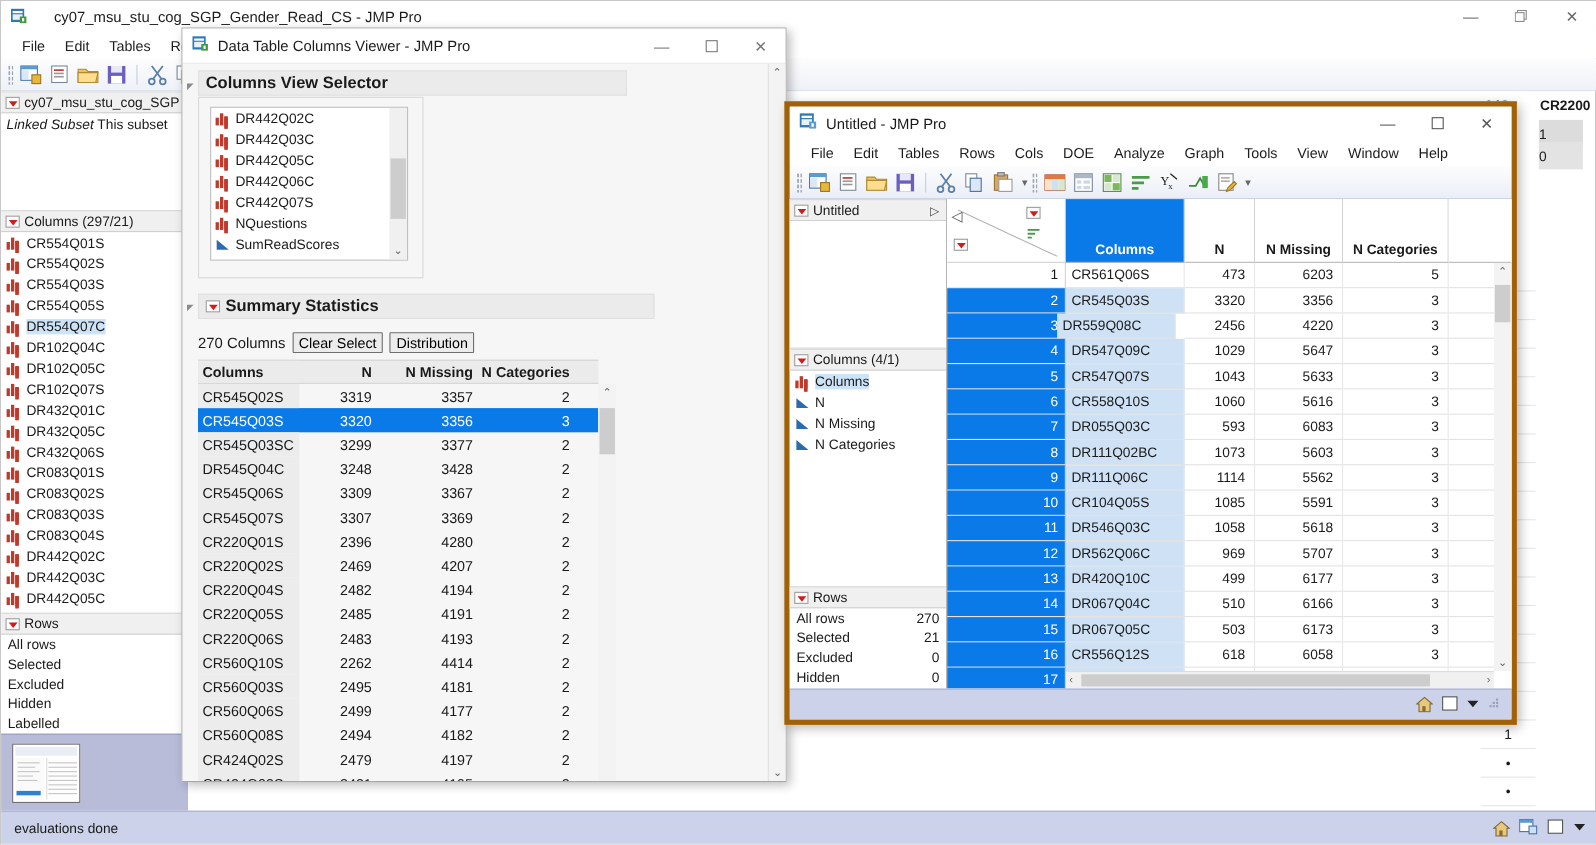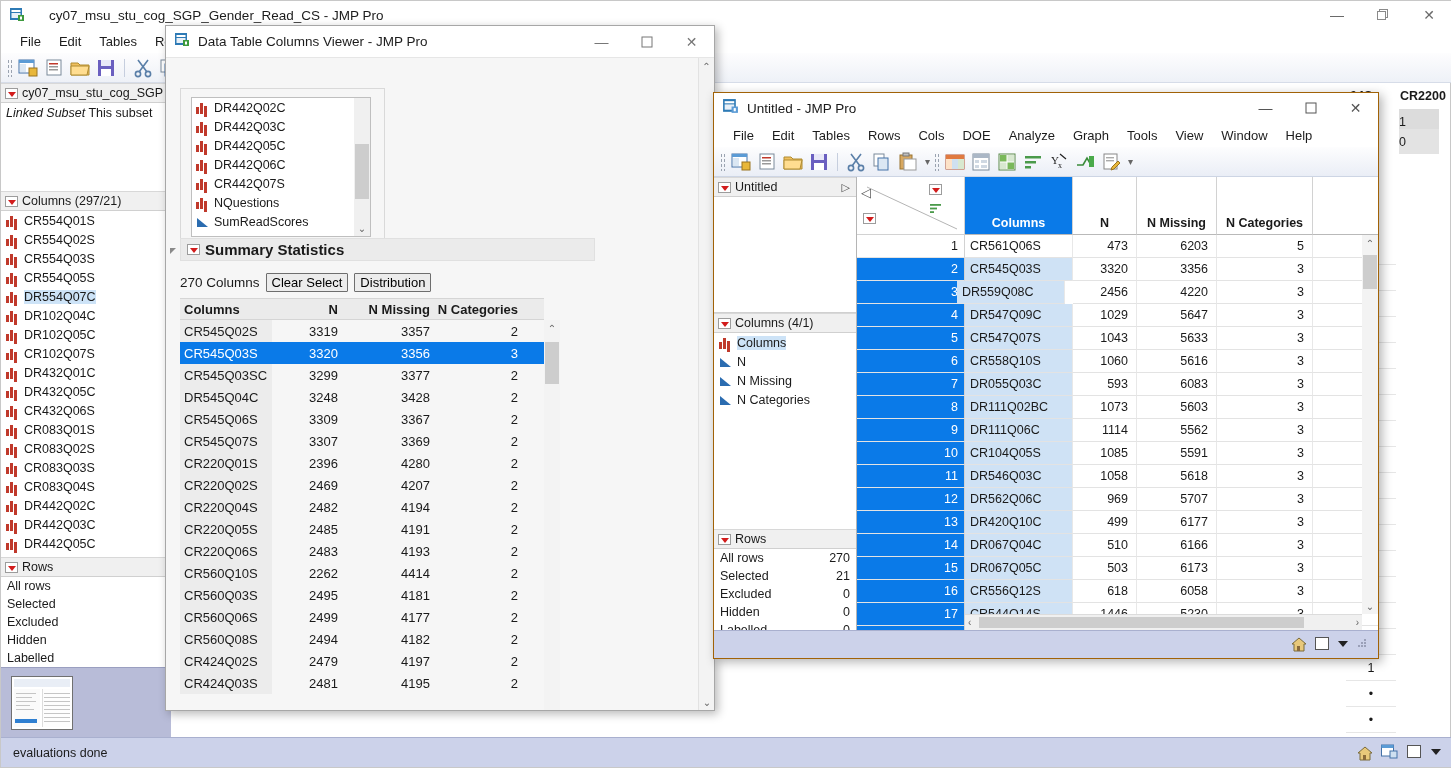--- a/index.html
+++ b/index.html
@@ -191,21 +191,21 @@
   .stats-row.sel .c-col { background: transparent; }
   .stats-tbl-hdr .c-col { background:#ebebeb; }
   .btn {
     border: 1px solid #6e6e6e; background: #ececec; padding: 1px 5px; font-size: 13px;
     border-radius: 1px;
   }
 
   
   .ut-window {
     position:absolute; left: 713px; top: 92px; width: 666px; height: 567px;
-    background: #ffffff; border: 1px solid #a16207;
+    background: #ffffff; border: 5px solid #a16207;
     box-shadow: 3px 3px 10px rgba(0,0,0,0.3);
   }
   .ut-title { height: 30px; background:#ffffff; display:flex; align-items:center; }
   .ut-title-txt { margin-left: 8px; font-size: 13.5px; }
   .ut-wc { position:absolute; right:0; top:0; height:30px; display:flex; }
   .ut-wc .b { width:45px; height:30px; display:flex; align-items:center; justify-content:center; color:#555; font-size:14px;}
   .ut-menubar { height: 24px; display:flex; align-items:center; padding-left:10px; background:#fff; }
   .ut-toolbar {
     height: 30px; background: linear-gradient(#fdfdfe,#eaeef6); border-bottom:1px solid #cdd5e4;
     display:flex; align-items:center; padding-left:6px;
@@ -598,20 +598,26 @@
           <svg width="12" height="12" viewBox="0 0 12 12">
               <rect x="1" y="1" width="10" height="10" fill="none" stroke="#777"></rect>
             </svg>
         </div>
         <div class="b">✕</div>
       </div>
     </div>
 
     <div class="cv-body">
 
+      <div style="position:relative">
+        <span class="disc-tri" style="top:12px"></span>
+        <div class="outline-hdr" style="width:390px">
+          <span>Columns View Selector</span>
+        </div>
+      </div>
 
       <div class="listbox-frame" style="top:30px">
         <div class="listbox" style="margin:8px 0 0 10px;">
           <div id="cv-listbox" style="position:absolute;left:0;top:0;right:16px;">
               <div class="lb-item">
                 <span class="ic-nom">
                   <i></i>
                 </span>
                 <span>DR442Q02C</span>
               </div>

